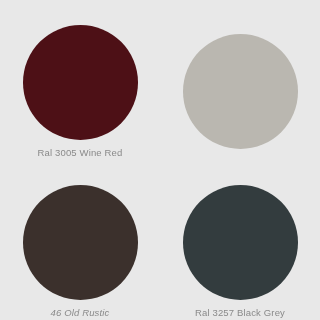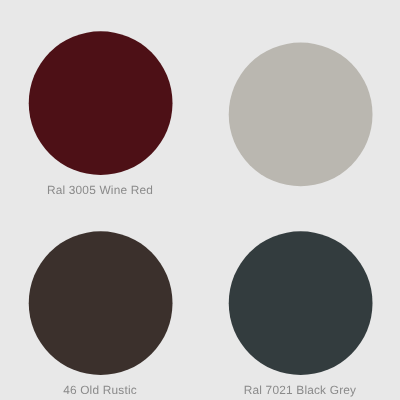--- a/index.html
+++ b/index.html
@@ -54,21 +54,21 @@
     <div class="swatch-disc" style="background-color: rgb(77, 16, 22);"></div>
     <div class="swatch-label" style="color: rgb(138, 138, 138);">Ral 3005 Wine Red</div>
   </div>
 
   <div class="swatch-cell">
     <div class="swatch-disc" style="background-color: rgb(186, 183, 176);"></div>
   </div>
 
   <div class="swatch-cell">
     <div class="swatch-disc" style="background-color: rgb(59, 48, 44);"></div>
-    <div class="swatch-label" style="color: rgb(138, 138, 138);">46 Old Rustic</div>
+    <div class="swatch-label" style="color: rgb(138, 138, 138); font-style: italic;">46 Old Rustic</div>
   </div>
 
   <div class="swatch-cell">
     <div class="swatch-disc" style="background-color: rgb(51, 60, 62);"></div>
-    <div class="swatch-label" style="color: rgb(138, 138, 138);">Ral 7021 Black Grey</div>
+    <div class="swatch-label" style="color: rgb(138, 138, 138);">Ral 3257 Black Grey</div>
   </div>
 
 </div>
 
 </body></html>

